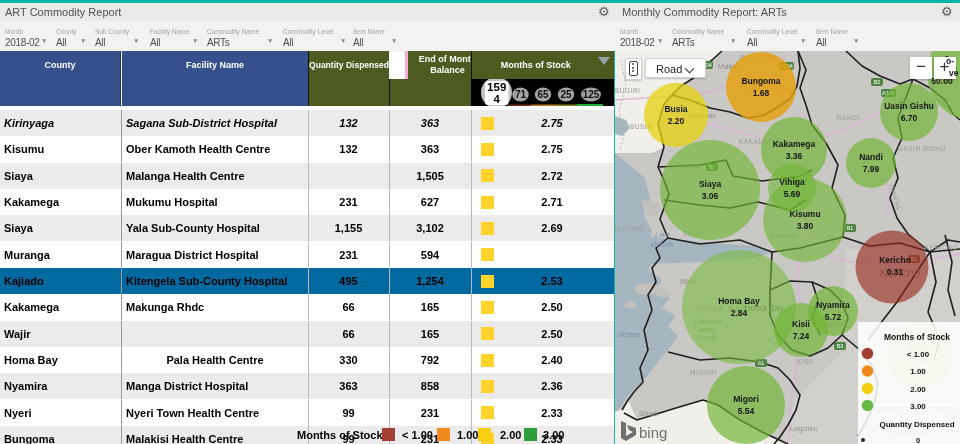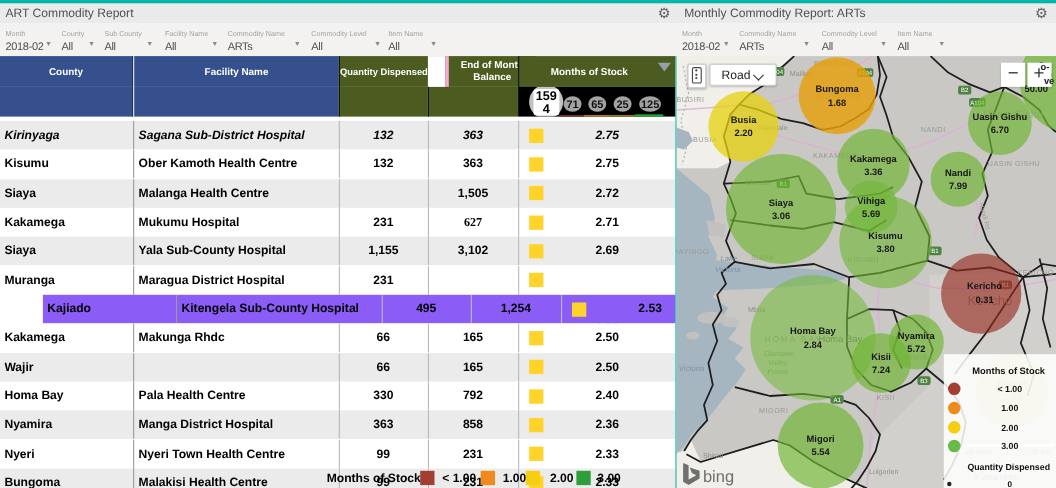--- a/index.html
+++ b/index.html
@@ -118,21 +118,21 @@
   <span class="cc num" style="left:520px;width:64px;">2.72</span>
   <span class="vline" style="left:121px;background:#9a9a9a;"></span>
   <span class="vline" style="left:308px;"></span>
   <span class="vline" style="left:389px;"></span>
   <span class="vline" style="left:471px;"></span>
  </div>
 <div class="row" style="position:relative;background:#ffffff;margin-bottom:0.35px;">
   <span class="cc" style="left:4px;width:113px;">Kakamega</span>
   <span class="cc" style="left:126px;width:178px;">Mukumu Hospital</span>
   <span class="cc num" style="left:308px;width:81px;">231</span>
-  <span class="cc num" style="left:389px;width:82px;font-family:Liberation Serif, serif;">627</span>
+  <span class="cc num" style="left:389px;width:82px;">627</span>
   <span class="ys"></span>
   <span class="cc num" style="left:520px;width:64px;">2.71</span>
   <span class="vline" style="left:121px;background:#9a9a9a;"></span>
   <span class="vline" style="left:308px;"></span>
   <span class="vline" style="left:389px;"></span>
   <span class="vline" style="left:471px;"></span>
  </div>
 <div class="row" style="position:relative;background:#ebebeb;margin-bottom:0.35px;">
   <span class="cc" style="left:4px;width:113px;">Siaya</span>
   <span class="cc" style="left:126px;width:178px;">Yala Sub-County Hospital</span>
@@ -142,28 +142,29 @@
   <span class="cc num" style="left:520px;width:64px;">2.69</span>
   <span class="vline" style="left:121px;background:#9a9a9a;"></span>
   <span class="vline" style="left:308px;"></span>
   <span class="vline" style="left:389px;"></span>
   <span class="vline" style="left:471px;"></span>
  </div>
 <div class="row" style="position:relative;background:#ffffff;margin-bottom:0.35px;">
   <span class="cc" style="left:4px;width:113px;">Muranga</span>
   <span class="cc" style="left:126px;width:178px;">Maragua District Hospital</span>
   <span class="cc num" style="left:308px;width:81px;">231</span>
+  <span class="cc num" style="left:389px;width:82px;">594</span>
   <span class="ys"></span>
   <span class="cc num" style="left:520px;width:64px;margin-top:44px;">2.57</span>
   <span class="vline" style="left:121px;background:#9a9a9a;"></span>
   <span class="vline" style="left:308px;"></span>
   <span class="vline" style="left:389px;"></span>
   <span class="vline" style="left:471px;"></span>
  </div>
-<div class="row" style="position:relative;background:#8b5cf6;margin-bottom:0.35px;margin-left:39px;">
+<div class="row" style="position:relative;background:#0369a1;margin-bottom:0.35px;">
   <span class="cc" style="left:4px;width:113px;">Kajiado</span>
   <span class="cc" style="left:126px;width:178px;">Kitengela Sub-County Hospital</span>
   <span class="cc num" style="left:308px;width:81px;">495</span>
   <span class="cc num" style="left:389px;width:82px;">1,254</span>
   <span class="ys"></span>
   <span class="cc num" style="left:520px;width:64px;">2.53</span>
   <span class="vline" style="left:121px;background:#9a9a9a;"></span>
   <span class="vline" style="left:308px;"></span>
   <span class="vline" style="left:389px;"></span>
   <span class="vline" style="left:471px;"></span>
@@ -186,21 +187,21 @@
   <span class="cc num" style="left:389px;width:82px;">165</span>
   <span class="ys"></span>
   <span class="cc num" style="left:520px;width:64px;">2.50</span>
   <span class="vline" style="left:121px;background:#9a9a9a;"></span>
   <span class="vline" style="left:308px;"></span>
   <span class="vline" style="left:389px;"></span>
   <span class="vline" style="left:471px;"></span>
  </div>
 <div class="row" style="position:relative;background:#ffffff;margin-bottom:0.35px;">
   <span class="cc" style="left:4px;width:113px;">Homa Bay</span>
-  <span class="cc" style="left:126px;width:178px;">Pala Health Centre</span>
+  <span class="cc" style="left:126px;width:178px;text-align:center;">Pala Health Centre</span>
   <span class="cc num" style="left:308px;width:81px;">330</span>
   <span class="cc num" style="left:389px;width:82px;">792</span>
   <span class="ys"></span>
   <span class="cc num" style="left:520px;width:64px;">2.40</span>
   <span class="vline" style="left:121px;background:#9a9a9a;"></span>
   <span class="vline" style="left:308px;"></span>
   <span class="vline" style="left:389px;"></span>
   <span class="vline" style="left:471px;"></span>
  </div>
 <div class="row" style="position:relative;background:#ebebeb;margin-bottom:0.35px;">

